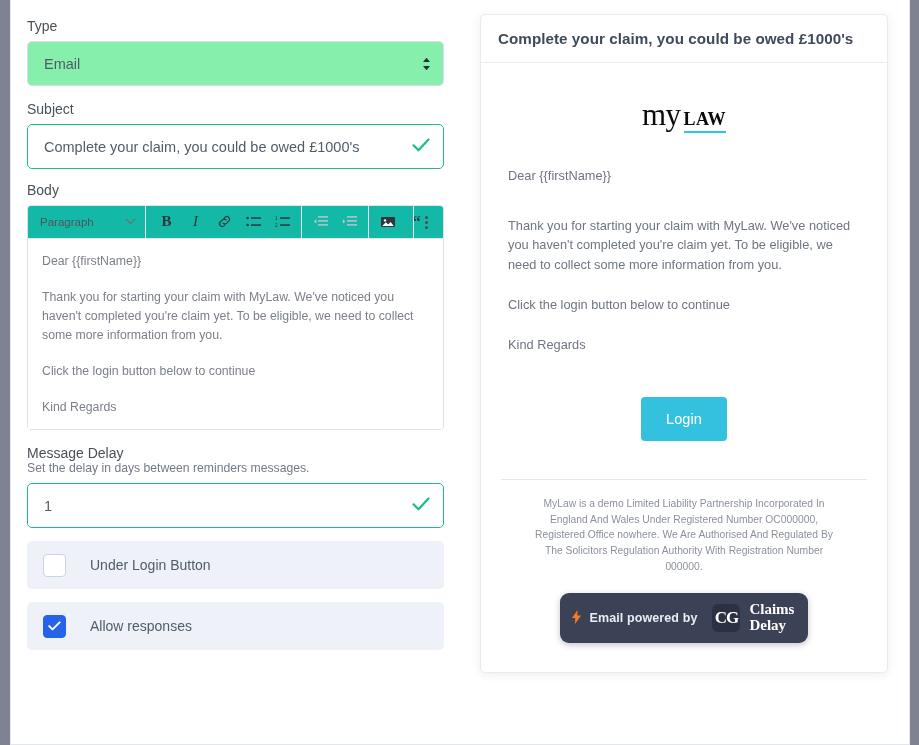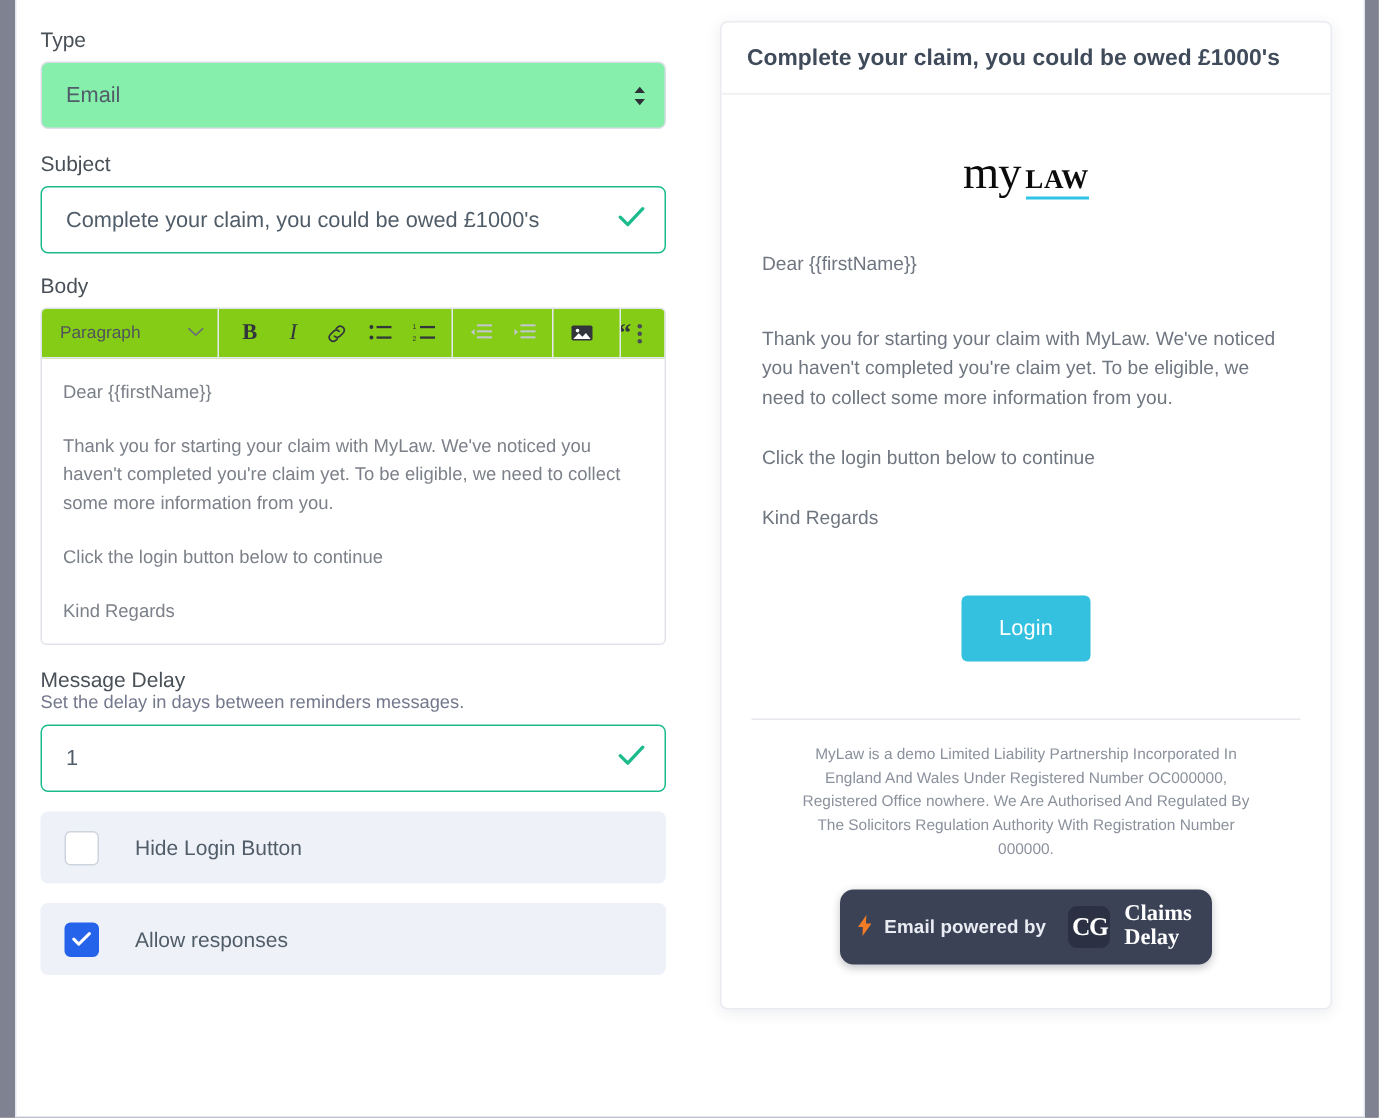--- a/index.html
+++ b/index.html
@@ -173,24 +173,24 @@
 
   
   .editor {
     border: 1px solid #dfe2ea;
     border-radius: 4px;
     background: #fff;
     overflow: hidden;
   }
   .editor-toolbar {
     display: flex;
-    align-items: center;
+    align-items: flex-end;
     height: 33px;
     border-bottom: 1px solid #e6e8ef;
-    background: #84cc16;
+    background: #14b8a6;
     padding: 0 2px 0 0;
     position: relative;
   }
   .tb-select {
     display: flex;
     align-items: center;
     justify-content: space-between;
     width: 118px;
     height: 100%;
     padding: 0 9px 0 12px;
@@ -533,21 +533,21 @@
           <input class="form-control" type="text" value="1" style="">
           <span class="check-mark">
             <svg width="18" height="14" viewBox="0 0 18 14">
               <path d="M1.5 7.3l5 5L16.5 1.6" stroke="#1cbb8c" stroke-width="2.2" fill="none" stroke-linecap="round" stroke-linejoin="round"></path>
             </svg>
           </span>
         </div>
 
         <div class="check-row">
           <span class="cbox"></span>
-          <span class="check-row-label">Hide Login Button</span>
+          <span class="check-row-label">Under Login Button</span>
         </div>
 
         <div class="check-row">
           <span class="cbox checked">
             <svg width="13" height="10" viewBox="0 0 13 10">
               <path d="M1.2 5.1l3.3 3.3L11.6 1.4" stroke="#fff" stroke-width="2" fill="none" stroke-linecap="round" stroke-linejoin="round"></path>
             </svg>
           </span>
           <span class="check-row-label">Allow responses</span>
         </div>

